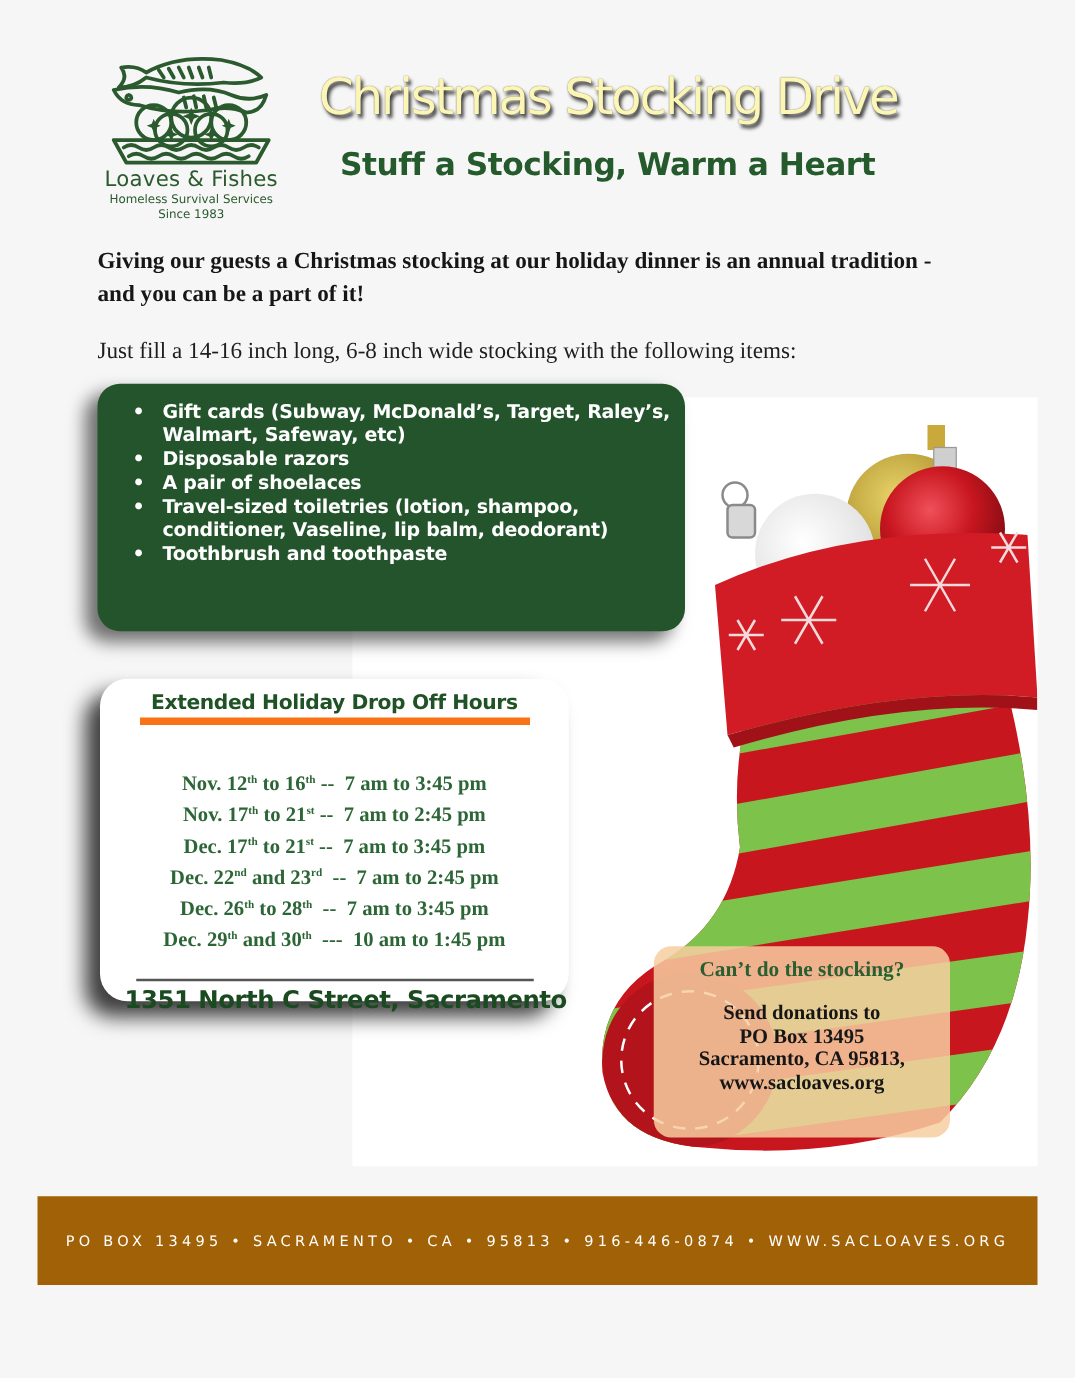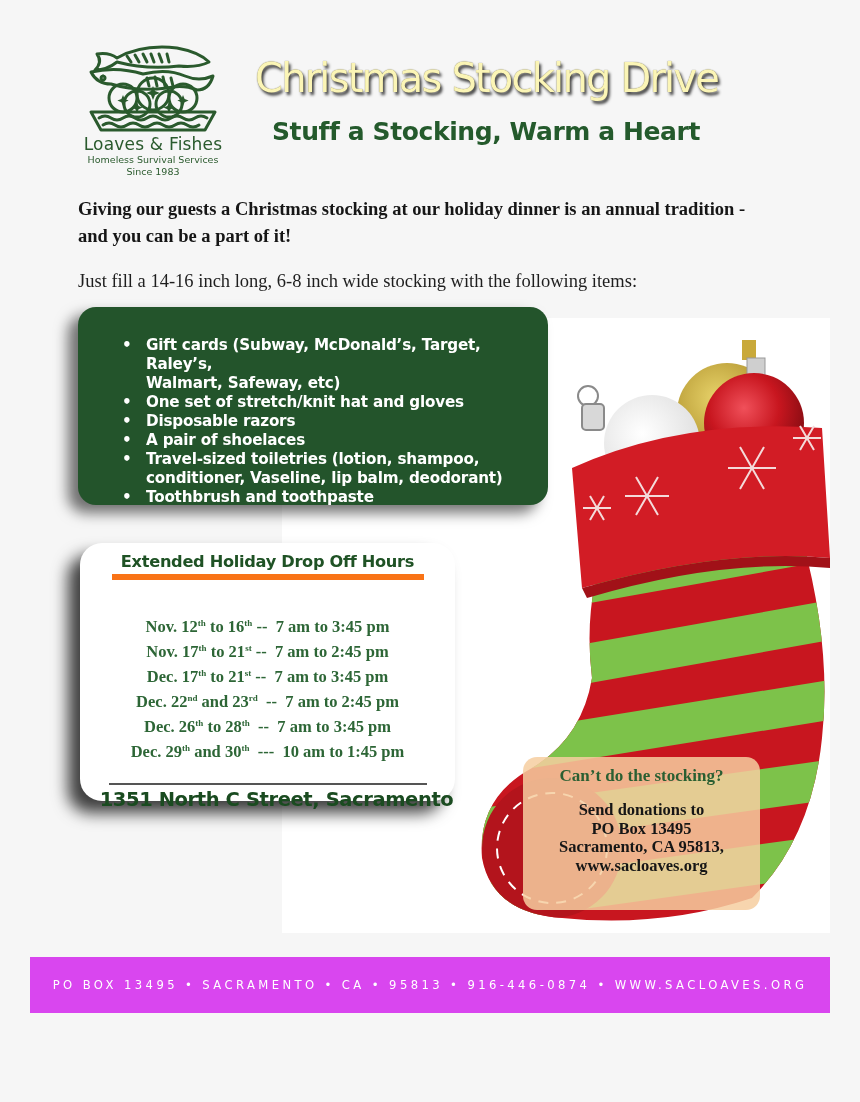--- a/index.html
+++ b/index.html
@@ -44,21 +44,21 @@
     
     .photo { left: 282px; top: 318px; width: 548px; height: 615px; background: #ffffff; overflow: hidden; }
 
     
     .items-box {
       left: 78px; top: 307px; width: 470px; height: 198px;
       background: #23542b; border-radius: 18px;
       box-shadow: -10px 8px 14px rgba(0,0,0,0.55);
       z-index: 3;
     }
-    .items-box ul { margin: 16px; padding: 13px 0 0 52px; list-style: none; }
+    .items-box ul { margin: 0; padding: 13px 0 0 52px; list-style: none; }
     .items-box li {
       position: relative; color: #ffffff; font-family: "DejaVu Sans", sans-serif;
       font-weight: bold; font-size: 15.2px; line-height: 19px; letter-spacing: -0.2px;
     }
     .items-box li::before { content: "•"; position: absolute; left: -24px; top: 0; }
 
     
     .hours-box {
       left: 80px; top: 543px; width: 375px; height: 258px;
       background: #ffffff; border-radius: 22px;
@@ -88,21 +88,21 @@
       left: 523px; top: 757px; width: 237px; height: 153px;
       background: rgba(246, 206, 160, 0.85); border-radius: 14px;
       text-align: center; z-index: 4;
       font-family: "Liberation Serif", "DejaVu Serif", serif;
     }
     .donate-q { margin-top: 9px; font-size: 17px; font-weight: bold; color: #2a5f32; }
     .donate-body { margin-top: 15px; font-size: 16.5px; font-weight: bold; line-height: 18.5px; color: #161616; }
 
     
     .footer {
-      left: 30px; top: 957px; width: 800px; height: 56px; background: #d946ef;
+      left: 30px; top: 957px; width: 800px; height: 71px; background: #a16207;
       display: flex; align-items: center; justify-content: center;
     }
     .footer-text {
       color: #ffffff; font-family: "DejaVu Sans", sans-serif; font-size: 11.6px;
       letter-spacing: 3.4px; white-space: nowrap;
     }
   </style>
 </head>
 <body>
 
@@ -205,21 +205,20 @@
       <g transform="translate(525 120)">
           <path d="M-14 0 H14 M-7 -12 L7 12 M-7 12 L7 -12"></path>
         </g>
     </g>
   </svg>
 </div>
 
 <div class="abs items-box">
   <ul>
     <li><span>Gift cards (Subway, McDonald’s, Target, Raley’s,</span><br><span>Walmart, Safeway, etc)</span></li>
-    <li><span>One set of stretch/knit hat and gloves</span></li>
     <li><span>Disposable razors</span></li>
     <li><span>A pair of shoelaces</span></li>
     <li><span>Travel-sized toiletries (lotion, shampoo,</span><br><span>conditioner, Vaseline, lip balm, deodorant)</span></li>
     <li><span>Toothbrush and toothpaste</span></li>
   </ul>
 </div>
 
 <div class="abs hours-box">
   <div class="hours-title">Extended Holiday Drop Off Hours</div>
   <div class="hours-list">

